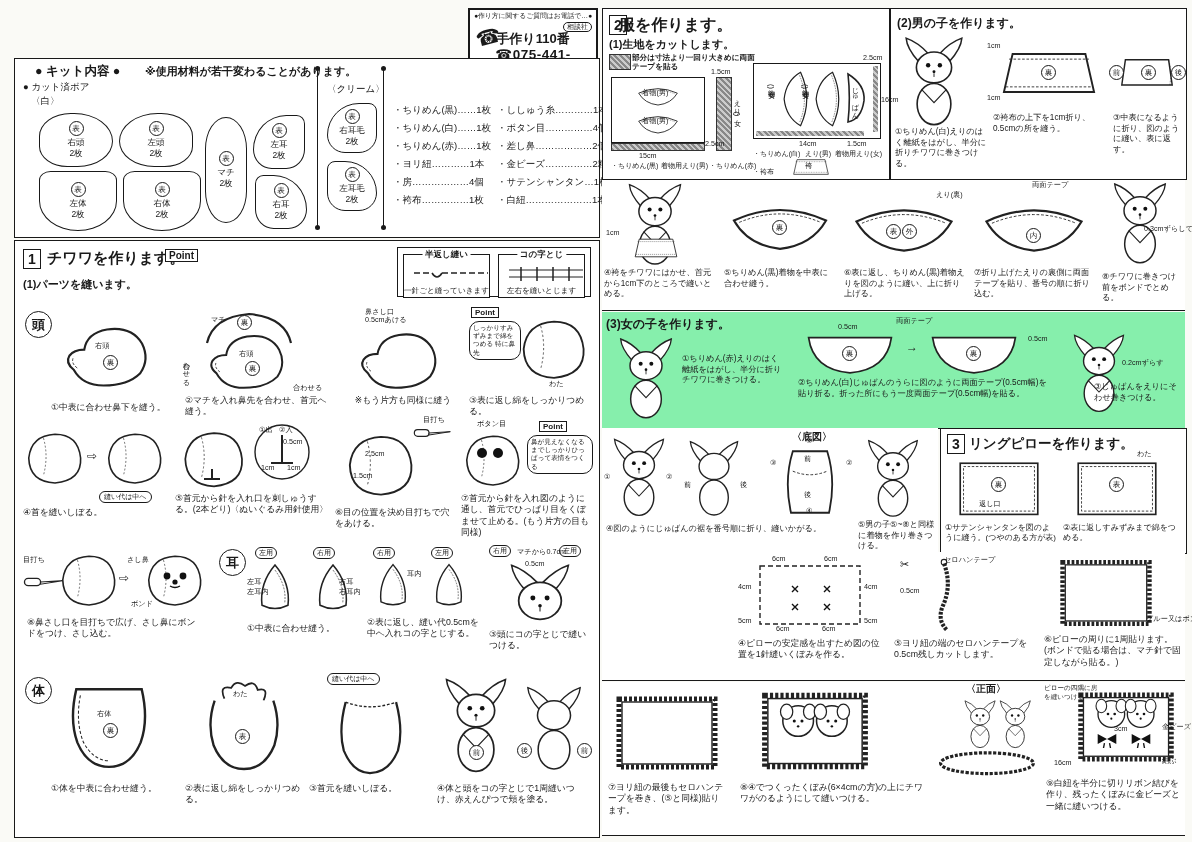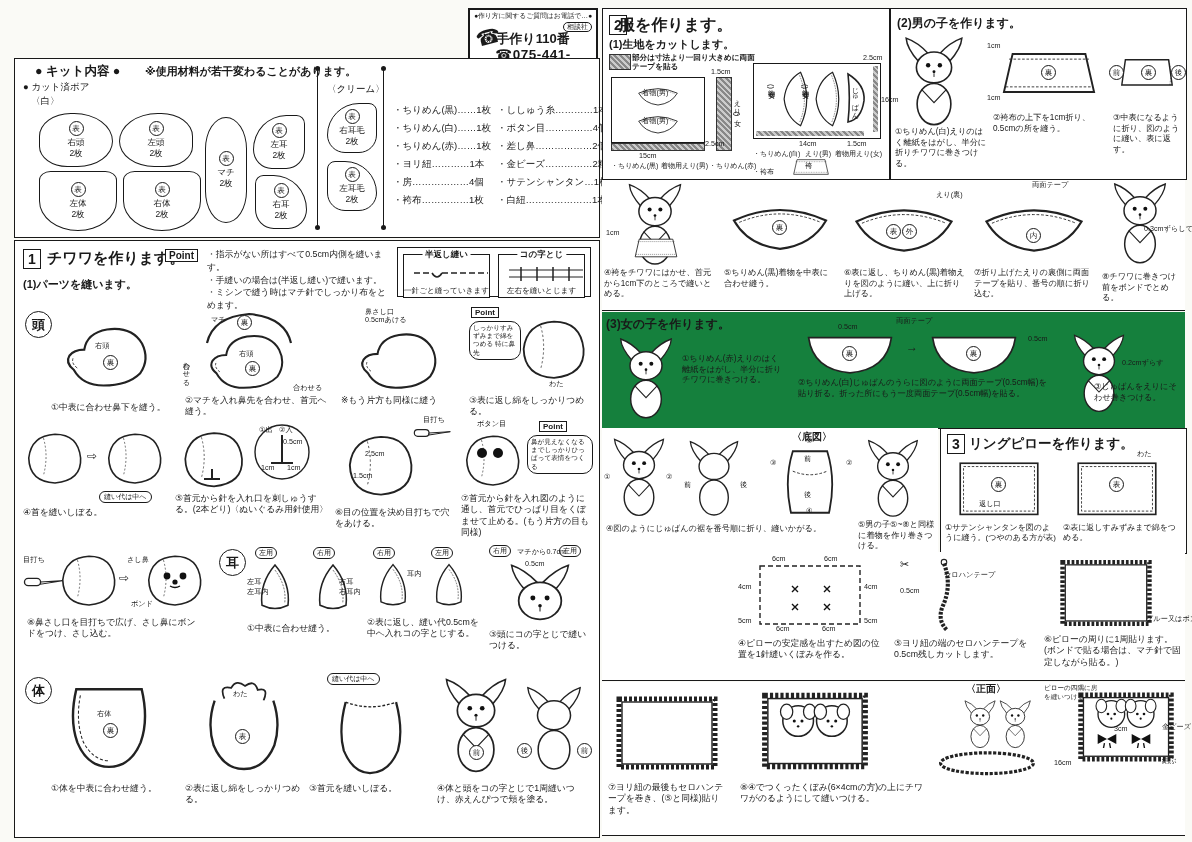--- a/index.html
+++ b/index.html
@@ -248,25 +248,20 @@
       <div>・サテンシャンタン…1枚</div>
       <div>・白紐…………………1本</div>
     </div>
   </div>
 
   <div class="abs b1" style="left:14px;top:240px;width:584px;height:596px;">
     <span class="abs secno" style="left:8px;top:8px;">1</span>
     <span class="abs sectitle" style="left:32px;top:8px;">チワワを作ります。</span>
     <span class="abs sub" style="left:8px;top:36px;">(1)パーツを縫います。</span>
     <span class="abs pointlabel" style="left:150px;top:8px;">Point</span>
-    <div class="abs plines" style="left:192px;top:7px;width:186px;">
-      <div>・指示がない所はすべて0.5cm内側を縫います。</div>
-      <div>・手縫いの場合は(半返し縫い)で縫います。</div>
-      <div>・ミシンで縫う時はマチ針でしっかり布をとめます。</div>
-    </div>
     <div class="abs b1 stitchwrap" style="left:382px;top:6px;width:194px;height:50px;">
       <div class="stitchbox">
         <span class="stitchtitle">半返し縫い</span>
         <svg class="ill" style="left:8px;top:12px;" width="78" height="16" viewBox="0 0 78 16">
           <path d="M2 6 H20 M30 6 H76" stroke="#222" stroke-width="1.5" stroke-dasharray="6 3"></path>
           <path d="M20 6 Q25 14 30 6" fill="none" stroke="#222" stroke-width="1.5"></path>
         </svg>
         <span class="stitchcap">一針ごと縫っていきます</span>
       </div>
       <div class="stitchbox">
@@ -303,21 +298,21 @@
         <span class="lbl" style="left:0px;top:50px;writing-mode:vertical-rl;">合わせる</span>
         <span class="lbl" style="left:112px;top:76px;">合わせる</span>
         <div class="cap" style="left:4px;top:88px;width:146px;"><span>②</span><span>マチを入れ鼻先を合わせ、首元へ縫う。</span></div>
       </div>
       <div class="abs" style="left:286px;top:0;width:128px;height:108px;">
         <span class="lbl" style="left:28px;top:0px;">鼻さし口</span>
         <span class="lbl" style="left:28px;top:8px;">0.5cmあける</span>
         <svg class="ill" style="left:14px;top:18px;" width="96" height="66">
             <use href="#y-headpiece"></use>
           </svg>
-        <div class="cap" style="left:4px;top:88px;width:124px;"><span>※もう片方も同様に縫う</span></div>
+        <div class="cap" style="left:4px;top:88px;width:124px;text-align:center;"><span>※もう片方も同様に縫う</span></div>
       </div>
       <div class="abs" style="left:418px;top:0;width:122px;height:108px;">
         <span class="abs pointlabel" style="left:2px;top:0px;font-size:8px;">Point</span>
         <div class="bubble" style="left:0px;top:14px;width:44px;">しっかりすみずみまで綿をつめる 特に鼻先</div>
         <svg class="ill" style="left:48px;top:6px;" width="74" height="72">
             <use href="#y-round"></use>
           </svg>
         <span class="lbl" style="left:80px;top:72px;">わた</span>
         <div class="cap" style="left:0px;top:88px;width:122px;"><span>③</span><span>表に返し綿をしっかりつめる。</span></div>
       </div>
@@ -604,21 +599,21 @@
     </div>
     <div class="abs" style="left:498px;top:0;width:85px;height:130px;">
       <svg class="ill" style="left:10px;top:0px;" width="60" height="86">
           <use href="#y-dog"></use>
         </svg>
       <span class="lbl" style="left:44px;top:44px;">0.3cmずらして巻く</span>
       <div class="cap" style="left:2px;top:92px;width:82px;font-size:8.2px;"><span>⑧</span><span>チワワに巻きつけ前をボンドでとめる。</span></div>
     </div>
   </div>
 
-  <div class="abs" style="left:602px;top:312px;width:583px;height:116px;background:#15803d;border-bottom:1.5px solid #191919;">
+  <div class="abs" style="left:602px;top:312px;width:583px;height:116px;background:#86efac;border-bottom:1.5px solid #191919;">
     <span class="abs sub" style="left:4px;top:4px;font-size:12px;">(3)女の子を作ります。</span>
     <svg class="ill" style="left:14px;top:24px;" width="60" height="84">
         <use href="#y-dog"></use>
       </svg>
     <div class="cap" style="left:80px;top:42px;width:100px;font-size:8.2px;"><span>①</span><span>ちりめん(赤)えりのはく離紙をはがし、半分に折りチワワに巻きつける。</span></div>
     <span class="lbl" style="left:236px;top:10px;">0.5cm</span>
     <span class="lbl" style="left:294px;top:4px;">両面テープ</span>
     <svg class="ill" style="left:196px;top:18px;" width="104" height="46">
         <use href="#y-halfrect"></use>
       </svg>
@@ -694,21 +689,21 @@
       <span class="lbl" style="left:86px;top:72px;">6cm</span>
       <span class="lbl" style="left:128px;top:64px;">5cm</span>
       <svg class="ill" style="left:20px;top:10px;" width="108" height="66" viewBox="0 0 108 66">
         <rect x="4" y="4" width="100" height="58" fill="#fff" stroke="#222" stroke-width="1.4" stroke-dasharray="5 3"></rect>
         <path d="M36 24 l6 6 m0 -6 l-6 6 M68 24 l6 6 m0 -6 l-6 6 M36 42 l6 6 m0 -6 l-6 6 M68 42 l6 6 m0 -6 l-6 6" stroke="#111" stroke-width="1.4"></path>
       </svg>
       <div class="cap" style="left:2px;top:86px;width:146px;"><span>④</span><span>ピローの安定感を出すため図の位置を1針縫いくぼみを作る。</span></div>
     </div>
     <div class="abs" style="left:290px;top:0;width:146px;height:128px;">
       <span class="lbl" style="left:8px;top:6px;font-size:11px;">✂</span>
-      <span class="lbl" style="left:52px;top:18px;">セロハンテープ</span>
+      <span class="lbl" style="left:52px;top:3px;">セロハンテープ</span>
       <span class="lbl" style="left:8px;top:34px;">0.5cm</span>
       <svg class="ill" style="left:30px;top:6px;" width="44" height="76">
           <use href="#y-strand"></use>
         </svg>
       <div class="cap" style="left:2px;top:86px;width:142px;"><span>⑤</span><span>ヨリ紐の端のセロハンテープを0.5cm残しカットします。</span></div>
     </div>
     <div class="abs" style="left:440px;top:0;width:143px;height:128px;">
       <svg class="ill" style="left:14px;top:2px;" width="100" height="76">
           <use href="#y-rope"></use>
         </svg>
@@ -750,16 +745,17 @@
       <svg class="ill" style="left:52px;top:48px;" width="22" height="18">
           <use href="#y-bow"></use>
         </svg>
       <svg class="ill" style="left:86px;top:48px;" width="22" height="18">
           <use href="#y-bow"></use>
         </svg>
       <span class="lbl" style="left:70px;top:42px;">3cm</span>
       <span class="lbl" style="left:10px;top:76px;">16cm</span>
       <span class="lbl" style="left:118px;top:40px;">金ビーズ</span>
       <span class="lbl" style="left:118px;top:74px;">結ぶ</span>
+      <div class="cap" style="left:2px;top:96px;width:138px;"><span>⑨</span><span>白紐を半分に切りリボン結びを作り、残ったくぼみに金ビーズと一緒に縫いつける。</span></div>
     </div>
   </div>
 
 </div>
 
 </body></html>

